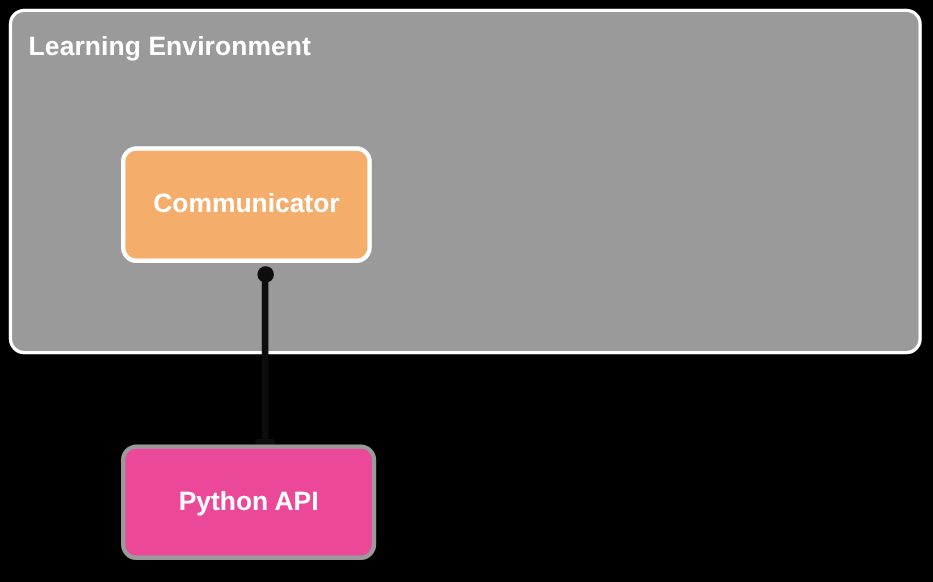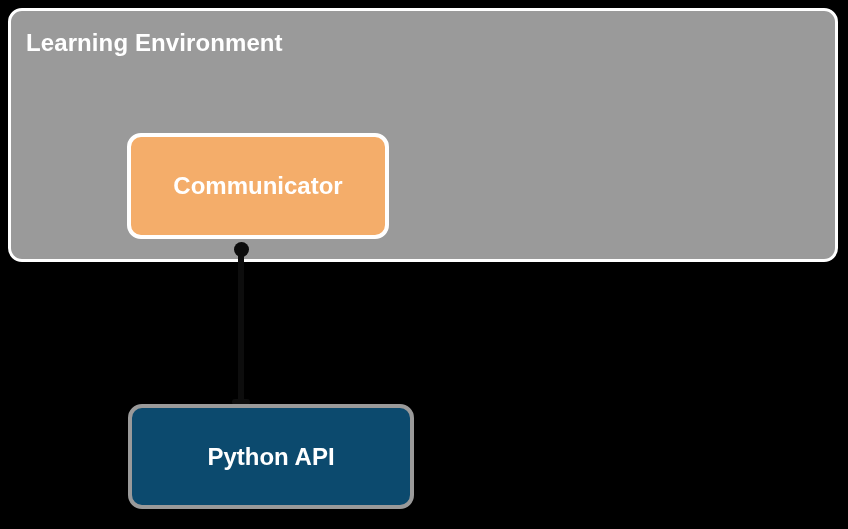--- a/index.html
+++ b/index.html
@@ -19,21 +19,21 @@
     height: 529px;
     background: #000000;
   }
 
   
   .env-container {
     position: absolute;
     left: 8px;
     top: 8px;
     width: 830px;
-    height: 254px;
+    height: 314px;
     box-sizing: border-box;
     background: #9a9a9a;
     border: 3px solid #ffffff;
     border-radius: 14px;
   }
   .env-title {
     position: absolute;
     left: 15px;
     top: 18px;
     font-size: 24px;
@@ -53,33 +53,32 @@
     border-radius: 14px;
     font-size: 24px;
     font-weight: bold;
     color: #ffffff;
     white-space: nowrap;
   }
 
   .node-communicator {
     left: 110px;
     top: 133px;
-    width: 262px;
+    width: 228px;
     height: 106px;
     background: #f4ad6a;
     border: 4px solid #ffffff;
-    margin-left: 17px;
   }
 
   .node-python-api {
-    left: 128px;
+    left: 110px;
     top: 404px;
-    width: 286px;
+    width: 232px;
     height: 105px;
-    background: #0c4a6e;
+    background: #ec4899;
     border: 4px solid #9a9a9a;
   }
 
   .node-python-trainer {
     left: 527px;
     top: 404px;
     width: 264px;
     height: 105px;
     background: #efc133;
     border: 4px solid #9a9a9a;

